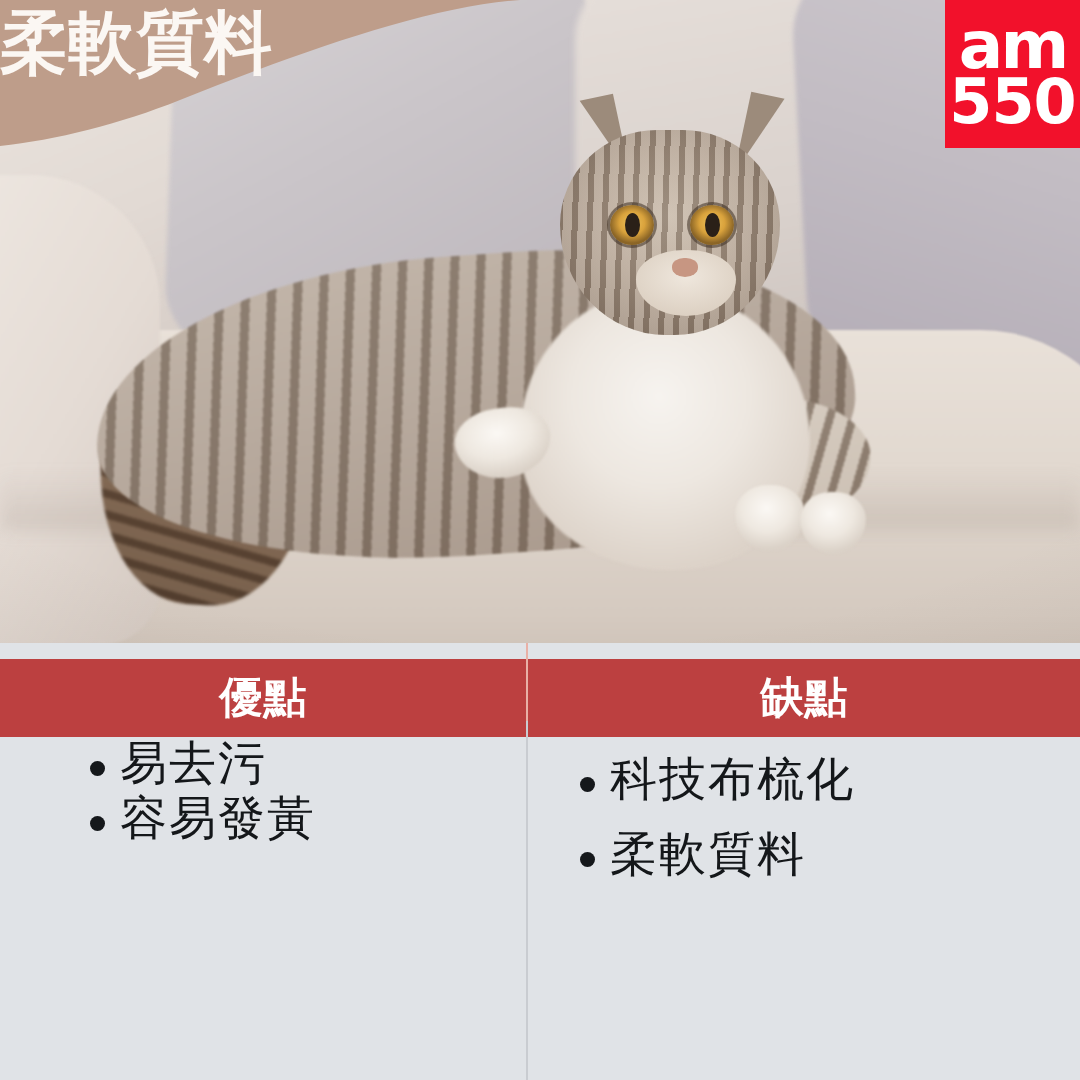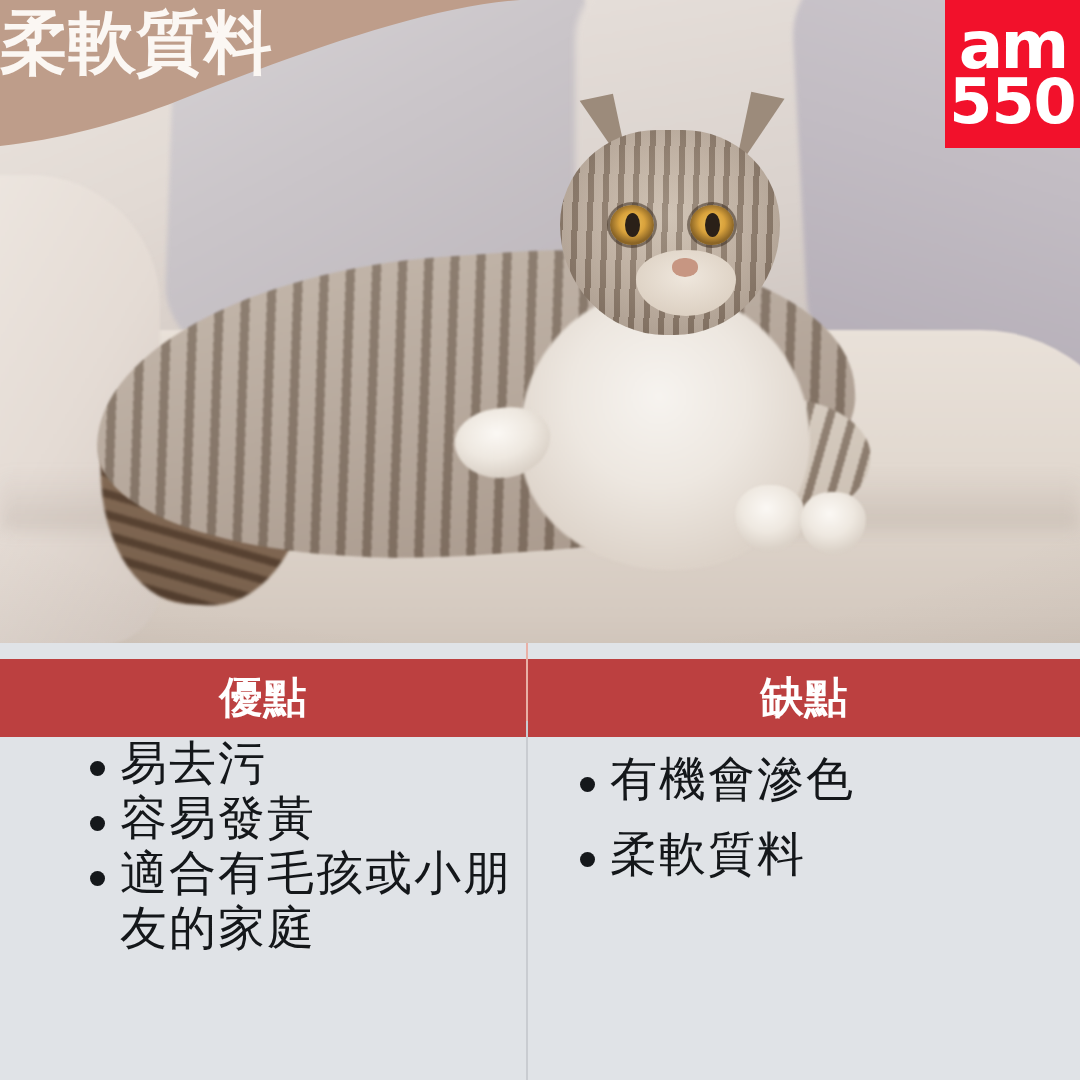--- a/index.html
+++ b/index.html
@@ -287,27 +287,26 @@
     <div class="head-row">
       <div class="head-cell head-pros">優點</div>
       <div class="head-cell head-cons">缺點</div>
     </div>
 
     <div class="body-row">
       <div class="col col-pros">
         <ul class="list">
           <li>易去污</li>
           <li>容易發黃</li>
-          <li>適合有毛孩或小朋友的家庭</li>
         </ul>
       </div>
 
       <div class="col col-cons">
         <ul class="list">
-          <li>有機會滲色</li>
+          <li>科技布梳化</li>
           <li>柔軟質料</li>
         </ul>
       </div>
     </div>
 
     <div class="col-divider"></div>
   </div>
 
 </div>
 

